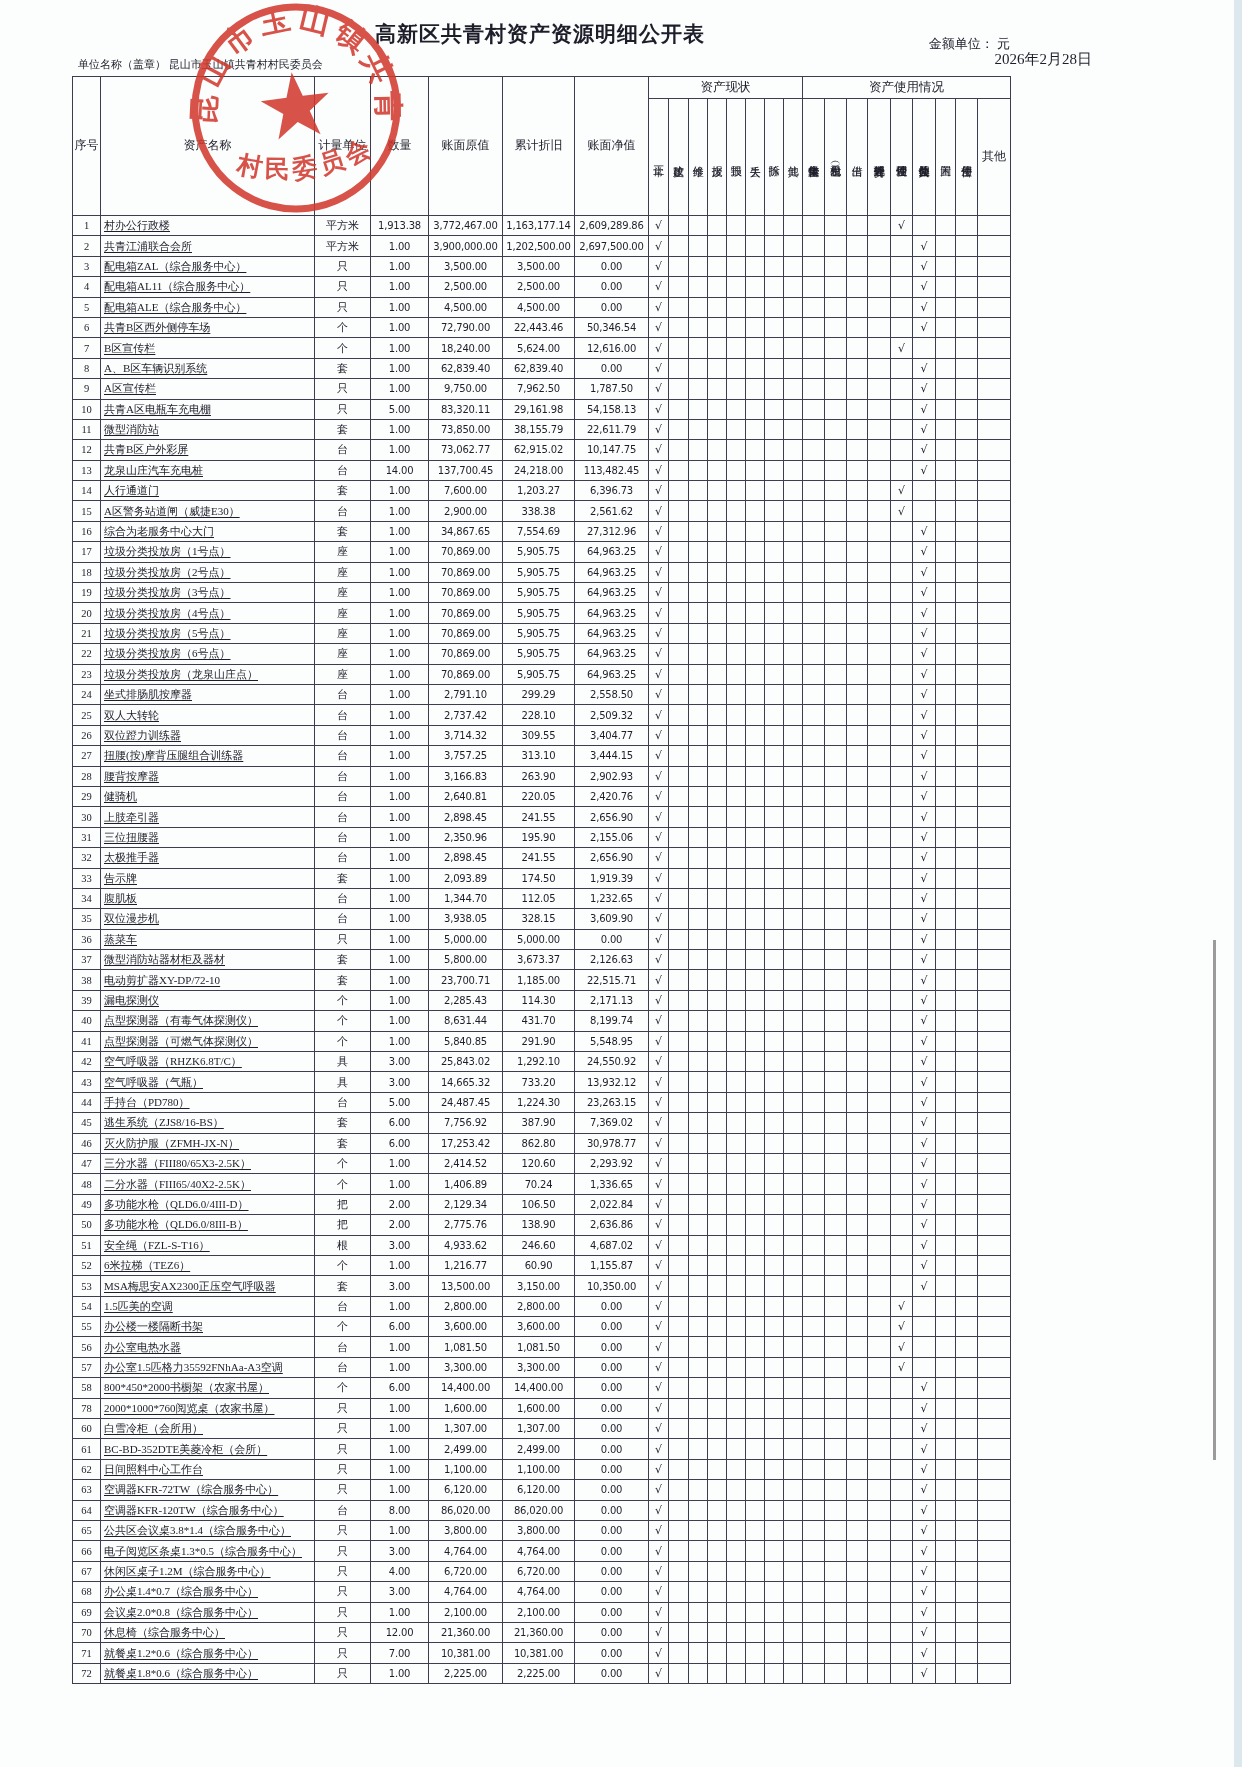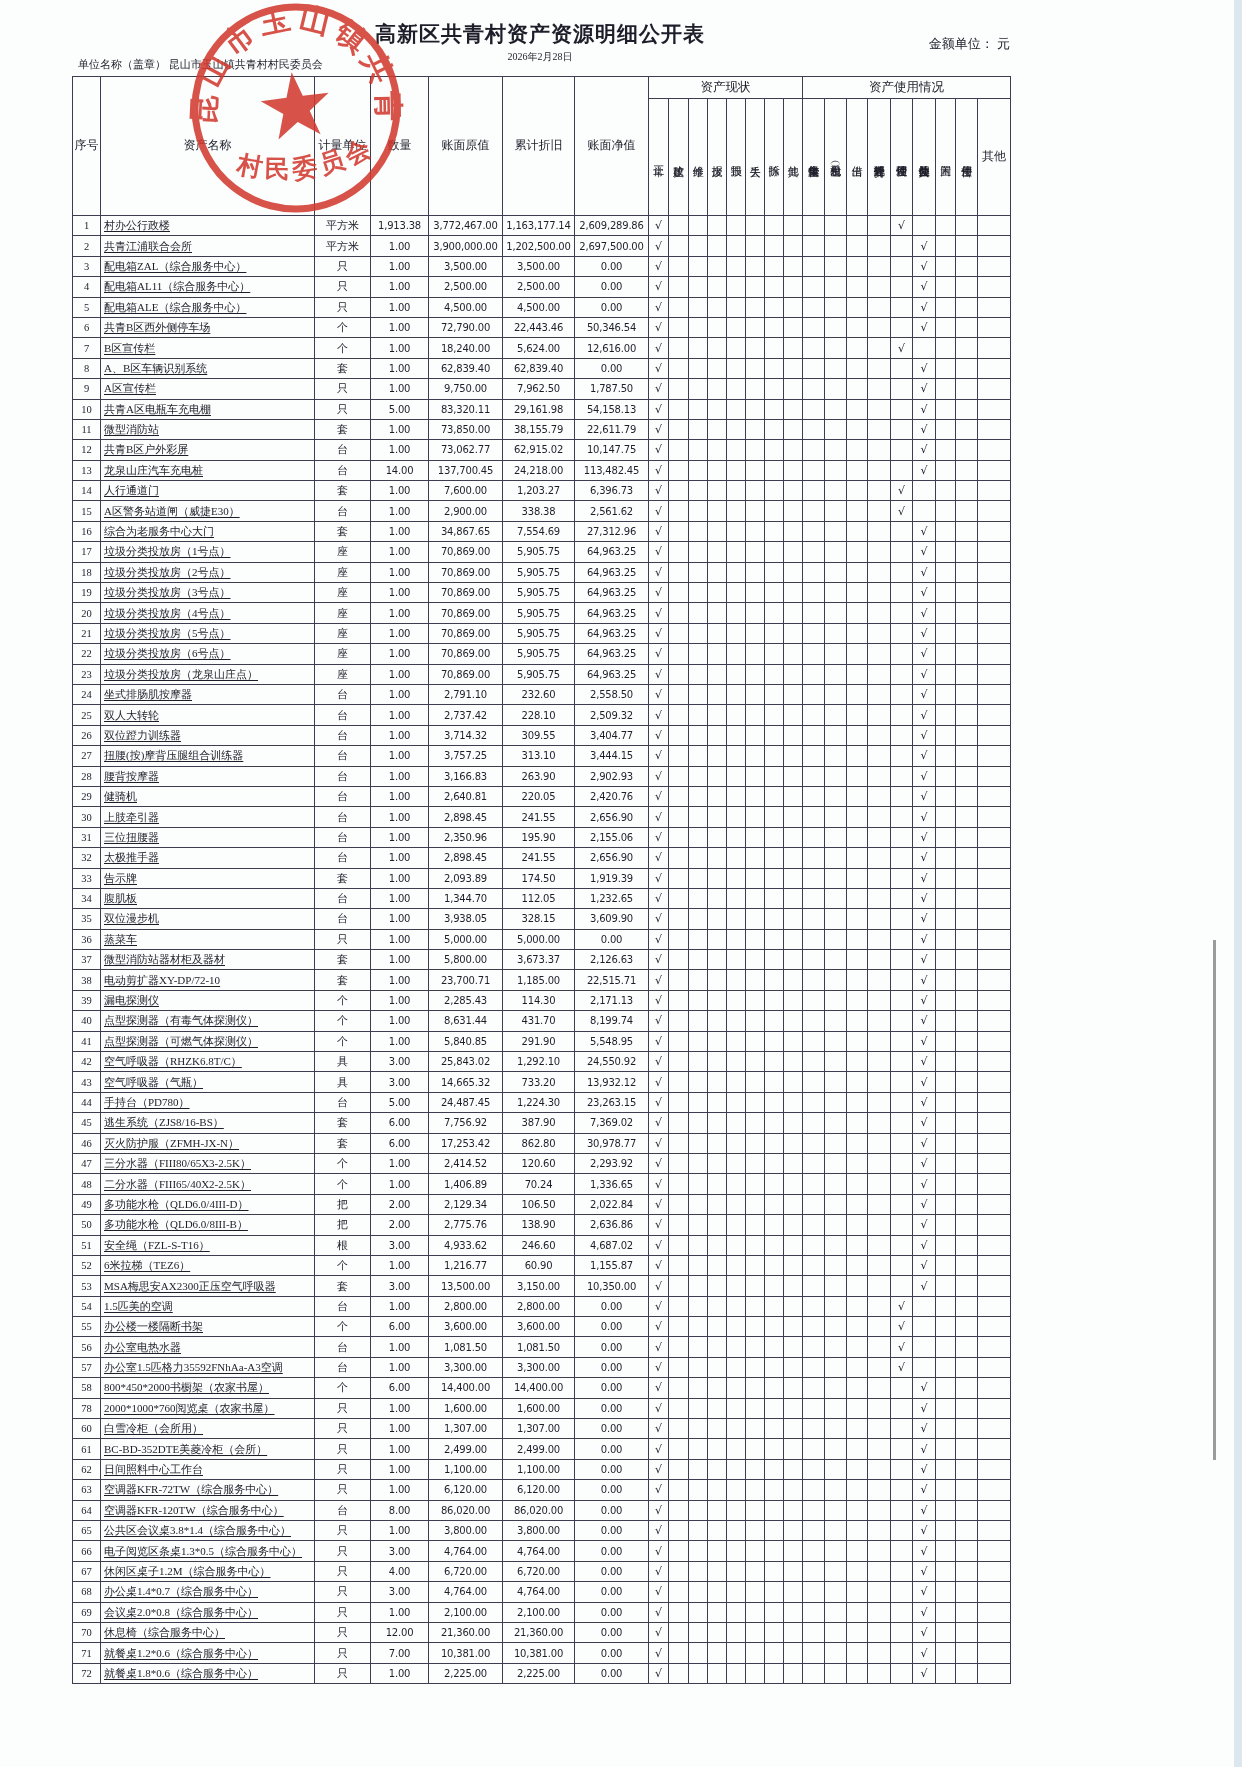--- a/index.html
+++ b/index.html
@@ -1,21 +1,21 @@
 <!DOCTYPE html>
 <html><head>
 <meta charset="utf-8">
 <style>
   html,body{margin:0;padding:0;background:#e9edf0;}
   #page{position:relative;width:1242px;height:1767px;background:#fcfdfd;overflow:hidden;
         font-family:"Liberation Serif","DejaVu Serif",serif;color:#1e1e2a;}
   .title{position:absolute;top:20px;left:0;width:1080px;text-align:center;
          font-family:Liberation Serif, serif;
          font-size:21px;font-weight:bold;letter-spacing:1px;}
-  .date{position:absolute;top:50px;left:0;width:1080px;text-align:center;font-size:10px;}
+  .date{position:absolute;top:50px;left:12px;width:1080px;text-align:right;font-size:15px;}
   .unitline{position:absolute;top:57px;left:78px;font-size:11px;}
   .amountunit{position:absolute;top:35px;left:710px;width:300px;text-align:right;font-size:13px;}
   table{position:absolute;left:72px;top:76px;border-collapse:collapse;table-layout:fixed;width:938px;}
   th,td{border:1px solid #3d3d52;padding:0;overflow:hidden;font-weight:normal;}
   thead th{font-size:12px;text-align:center;vertical-align:middle;line-height:1.15;}
   thead .grp{height:21px;font-size:12.5px;}
   thead .v{writing-mode:vertical-lr;text-orientation:upright;margin:0 auto;height:112px;
            font-size:11px;letter-spacing:0px;padding:2px 0;}
   tbody td{height:19.4px;font-size:11px;text-align:center;vertical-align:middle;white-space:nowrap;}
   td.c-seq{font-size:10.5px;}
@@ -694,21 +694,21 @@
           <td class="c-chk"></td>
           <td class="c-chk"></td>
           <td class="c-chk"></td>
         </tr>
         <tr>
           <td class="c-seq">24</td>
           <td class="c-name"><span>坐式排肠肌按摩器</span></td>
           <td class="c-unit">台</td>
           <td class="c-qty">1.00</td>
           <td class="c-num">2,791.10</td>
-          <td class="c-num">232.60</td>
+          <td class="c-num">299.29</td>
           <td class="c-num">2,558.50</td>
           <td class="c-chk">√</td>
           <td class="c-chk"></td>
           <td class="c-chk"></td>
           <td class="c-chk"></td>
           <td class="c-chk"></td>
           <td class="c-chk"></td>
           <td class="c-chk"></td>
           <td class="c-chk"></td>
           <td class="c-chk"></td>

